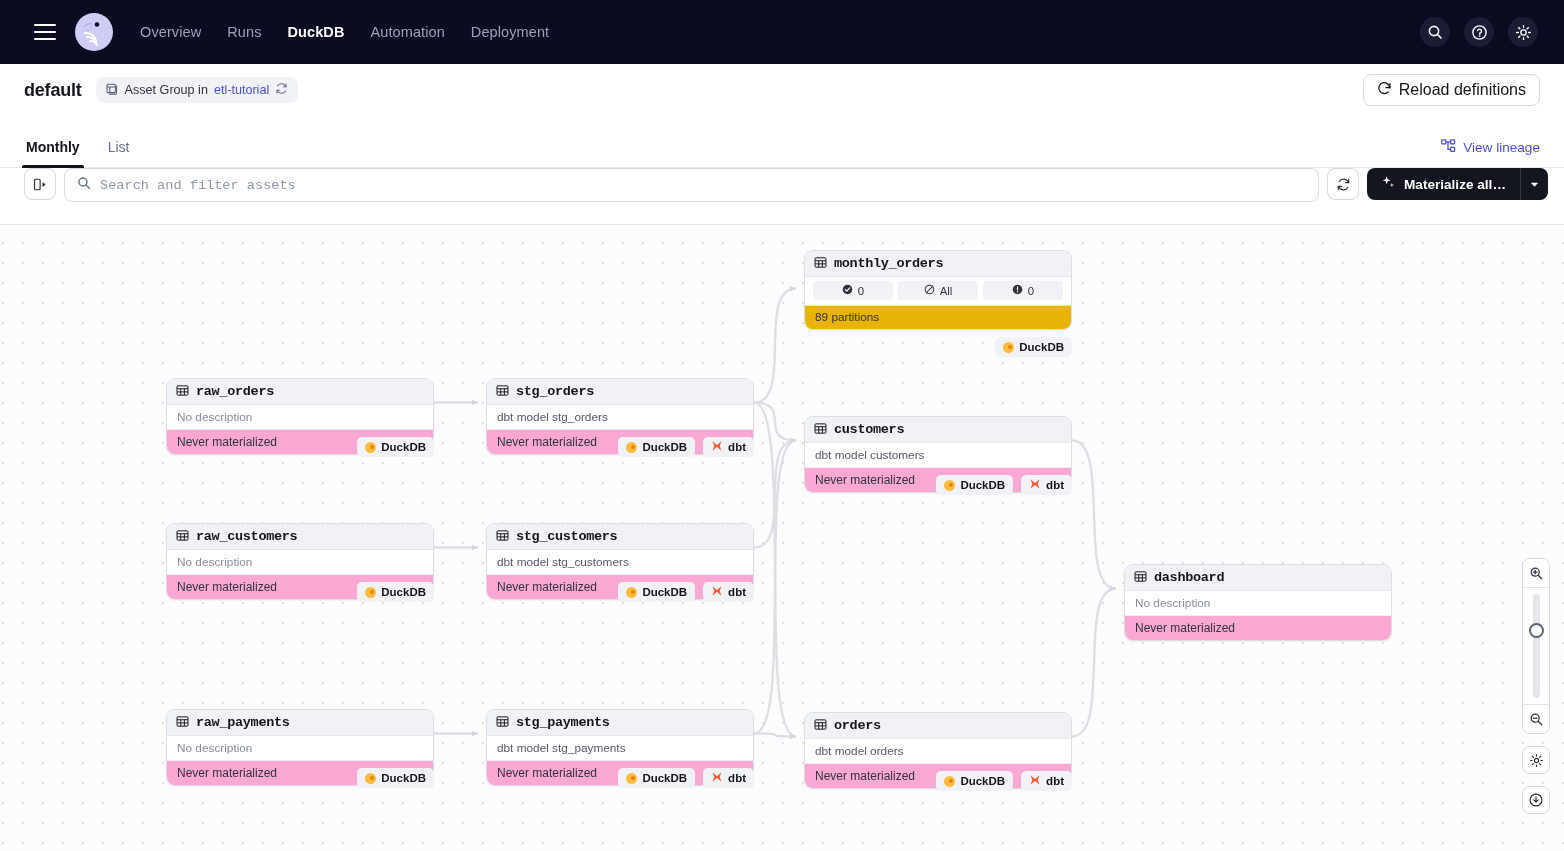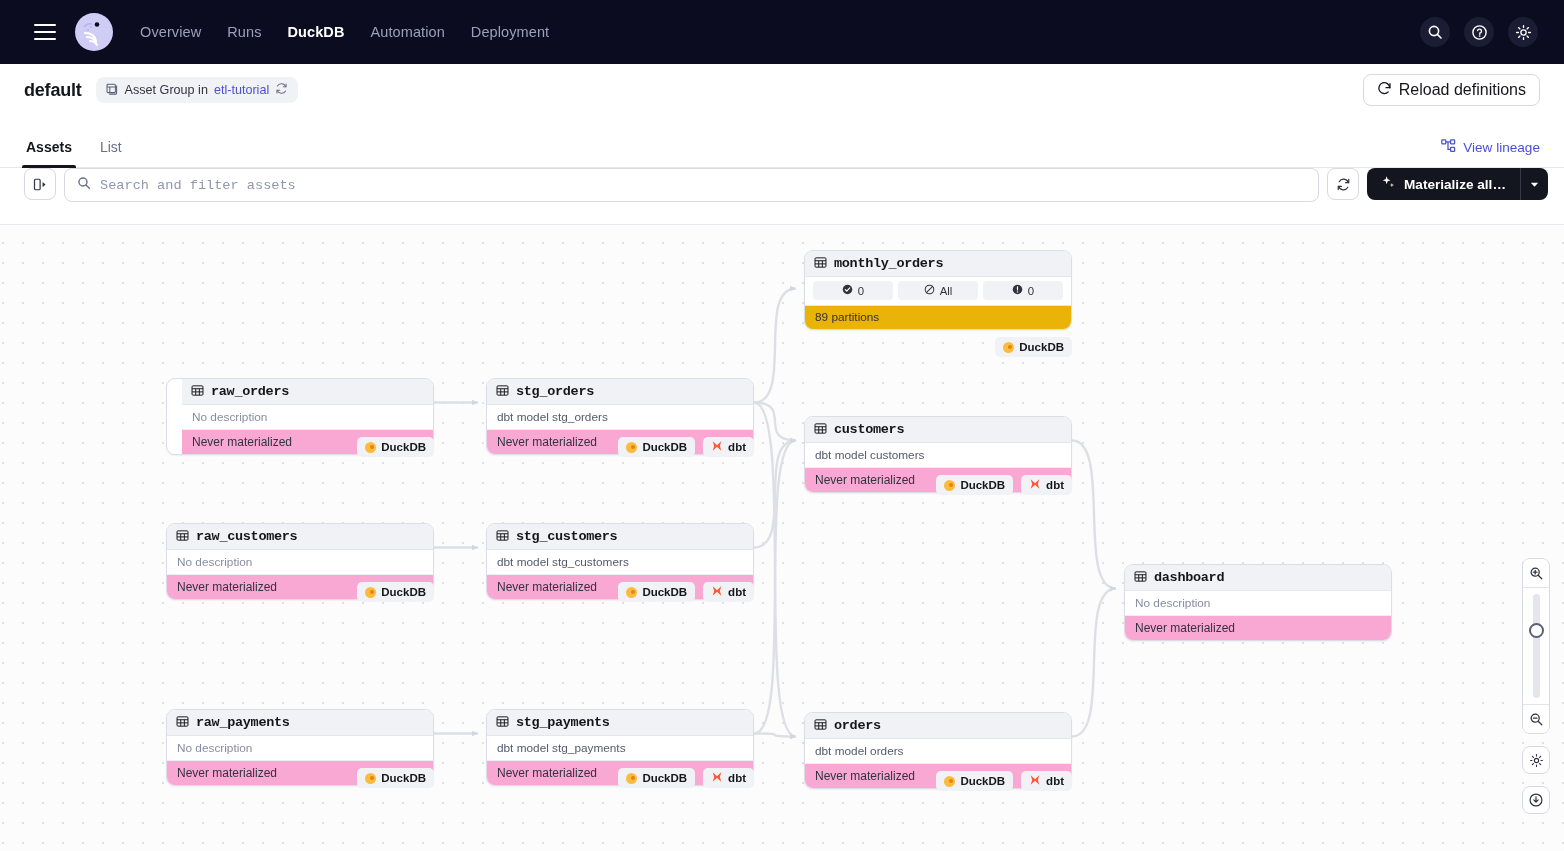--- a/index.html
+++ b/index.html
@@ -244,21 +244,21 @@
       <svg width="15" height="15" viewBox="0 0 16 16" fill="none" stroke="#15161C" stroke-width="1.4">
         <path d="M13.6 7.2 A5.8 5.8 0 1 0 12 11.6" stroke-linecap="round"></path>
         <path d="M9.6 7.1 l4.2 0 0 -4.2" stroke-linecap="round" stroke-linejoin="round"></path>
       </svg>
     </span>
     <span>Reload definitions</span>
   </div>
 </div>
 
 <div id="tabsrow">
-  <div class="tab active">Assets</div>
+  <div class="tab active">Monthly</div>
   <div class="tab">List</div>
   <div id="viewlineage">
     <span>
       <svg width="15" height="14" viewBox="0 0 15 14" fill="none" stroke="#4B4FD6" stroke-width="1.25">
         <rect x="0.8" y="0.8" width="4" height="4" rx=".6"></rect>
         <rect x="9.6" y="0.8" width="4" height="4" rx=".6"></rect>
         <rect x="9.6" y="8.4" width="4" height="4" rx=".6"></rect>
         <path d="M4.8 2.8 h2.2 v7.6 h2.6 M7 2.8 h2.6"></path>
       </svg>
     </span>
@@ -320,21 +320,21 @@
       <path d="M754,176.5 C794,176.5 756,62.5 796,62.5" fill="none" stroke="#DDDFE5" stroke-width="2.4" marker-end="url(#arw)"></path>
       <path d="M754,176.5 C794,176.5 756,214.5 796,214.5" fill="none" stroke="#DDDFE5" stroke-width="2.4" marker-end="url(#arw)"></path>
       <path d="M754,176.5 C794,176.5 756,510.5 796,510.5" fill="none" stroke="#DDDFE5" stroke-width="2.4" marker-end="url(#arw)"></path>
       <path d="M754,321.5 C794,321.5 756,214.5 796,214.5" fill="none" stroke="#DDDFE5" stroke-width="2.4" marker-end="url(#arw)"></path>
       <path d="M754,507.5 C794,507.5 756,214.5 796,214.5" fill="none" stroke="#DDDFE5" stroke-width="2.4" marker-end="url(#arw)"></path>
       <path d="M754,507.5 C794,507.5 756,510.5 796,510.5" fill="none" stroke="#DDDFE5" stroke-width="2.4" marker-end="url(#arw)"></path>
       <path d="M1072,214.5 C1112,214.5 1076,362.5 1116,362.5" fill="none" stroke="#DDDFE5" stroke-width="2.4" marker-end="url(#arw)"></path>
       <path d="M1072,510.5 C1112,510.5 1076,362.5 1116,362.5" fill="none" stroke="#DDDFE5" stroke-width="2.4" marker-end="url(#arw)"></path>
     </svg>
   <div id="nodes-layer">
-      <div class="node" style="left: 166px; top: 152px; padding-left: 15px;">
+      <div class="node" style="left: 166px; top: 152px;">
         <div class="node-head">
       <span><svg width="13" height="13" viewBox="0 0 14 14" fill="none" stroke="#15161C" stroke-width="1.05">
   <rect x="1.1" y="2" width="11.8" height="10" rx="1.1"></rect>
   <path d="M1.1 5.1 h11.8 M1.1 8.5 h11.8 M5.1 5.1 v6.9 M9 5.1 v6.9"></path>
             </svg></span>
       <span class="node-name">raw_orders</span>
     </div>
         <div class="node-desc muted">No description</div>
         <div class="node-status">Never materialized</div>
       </div>

